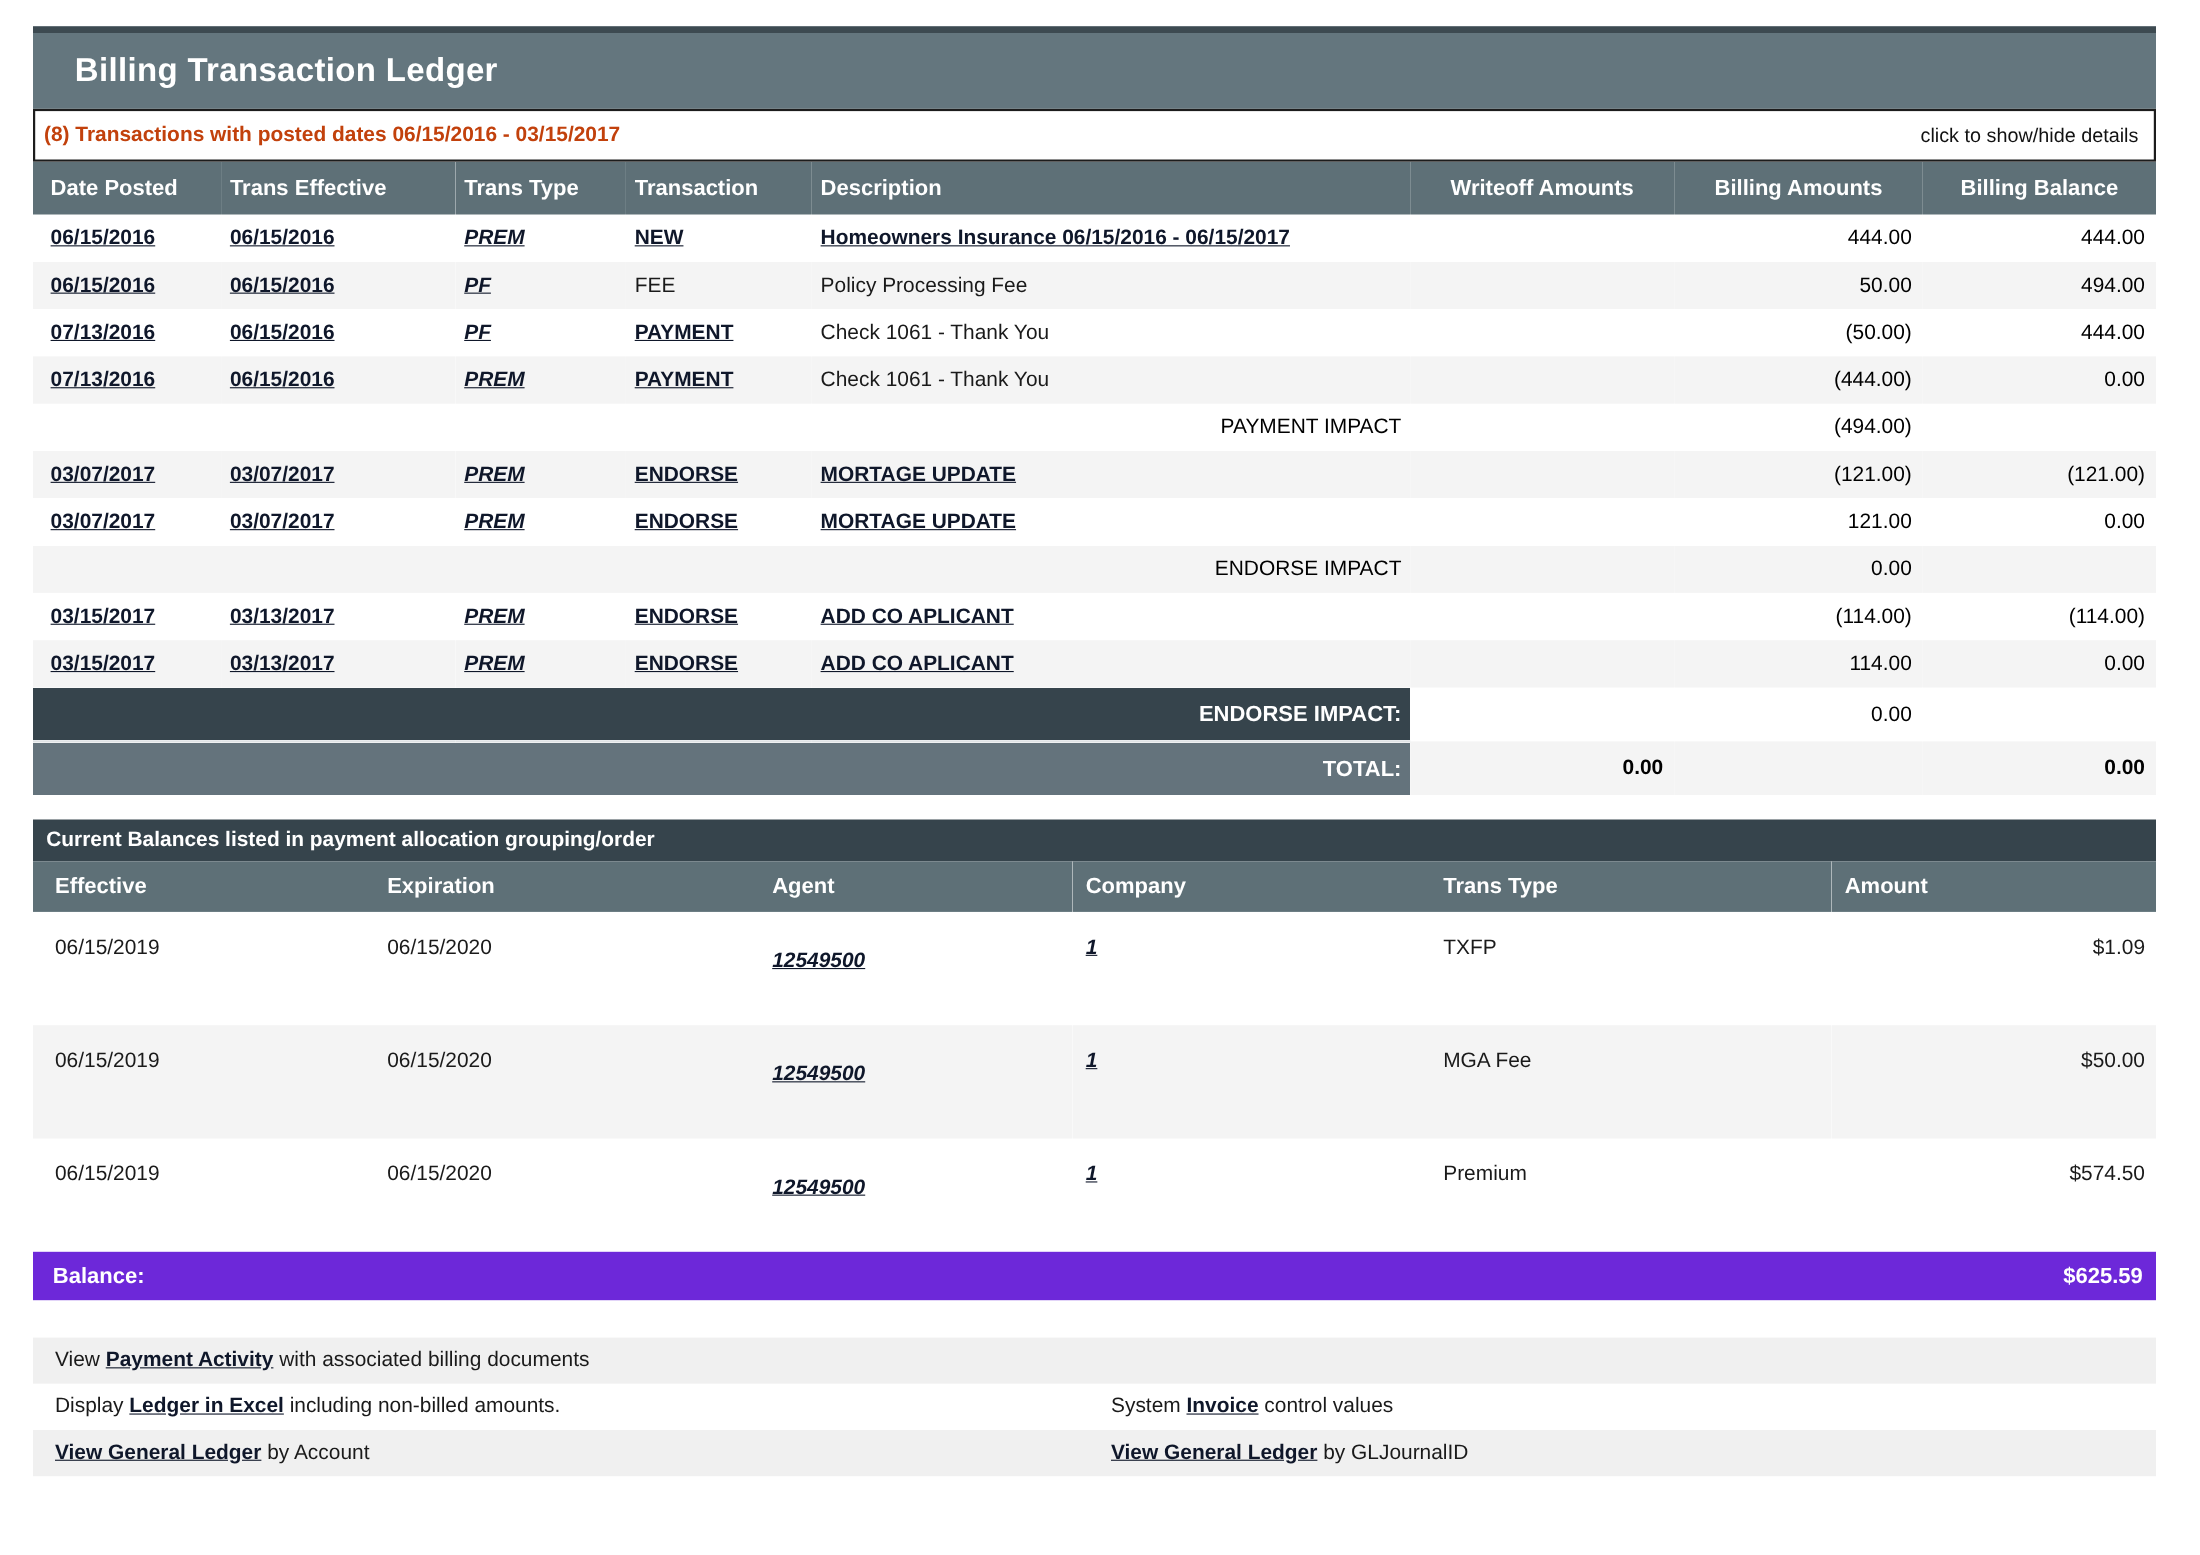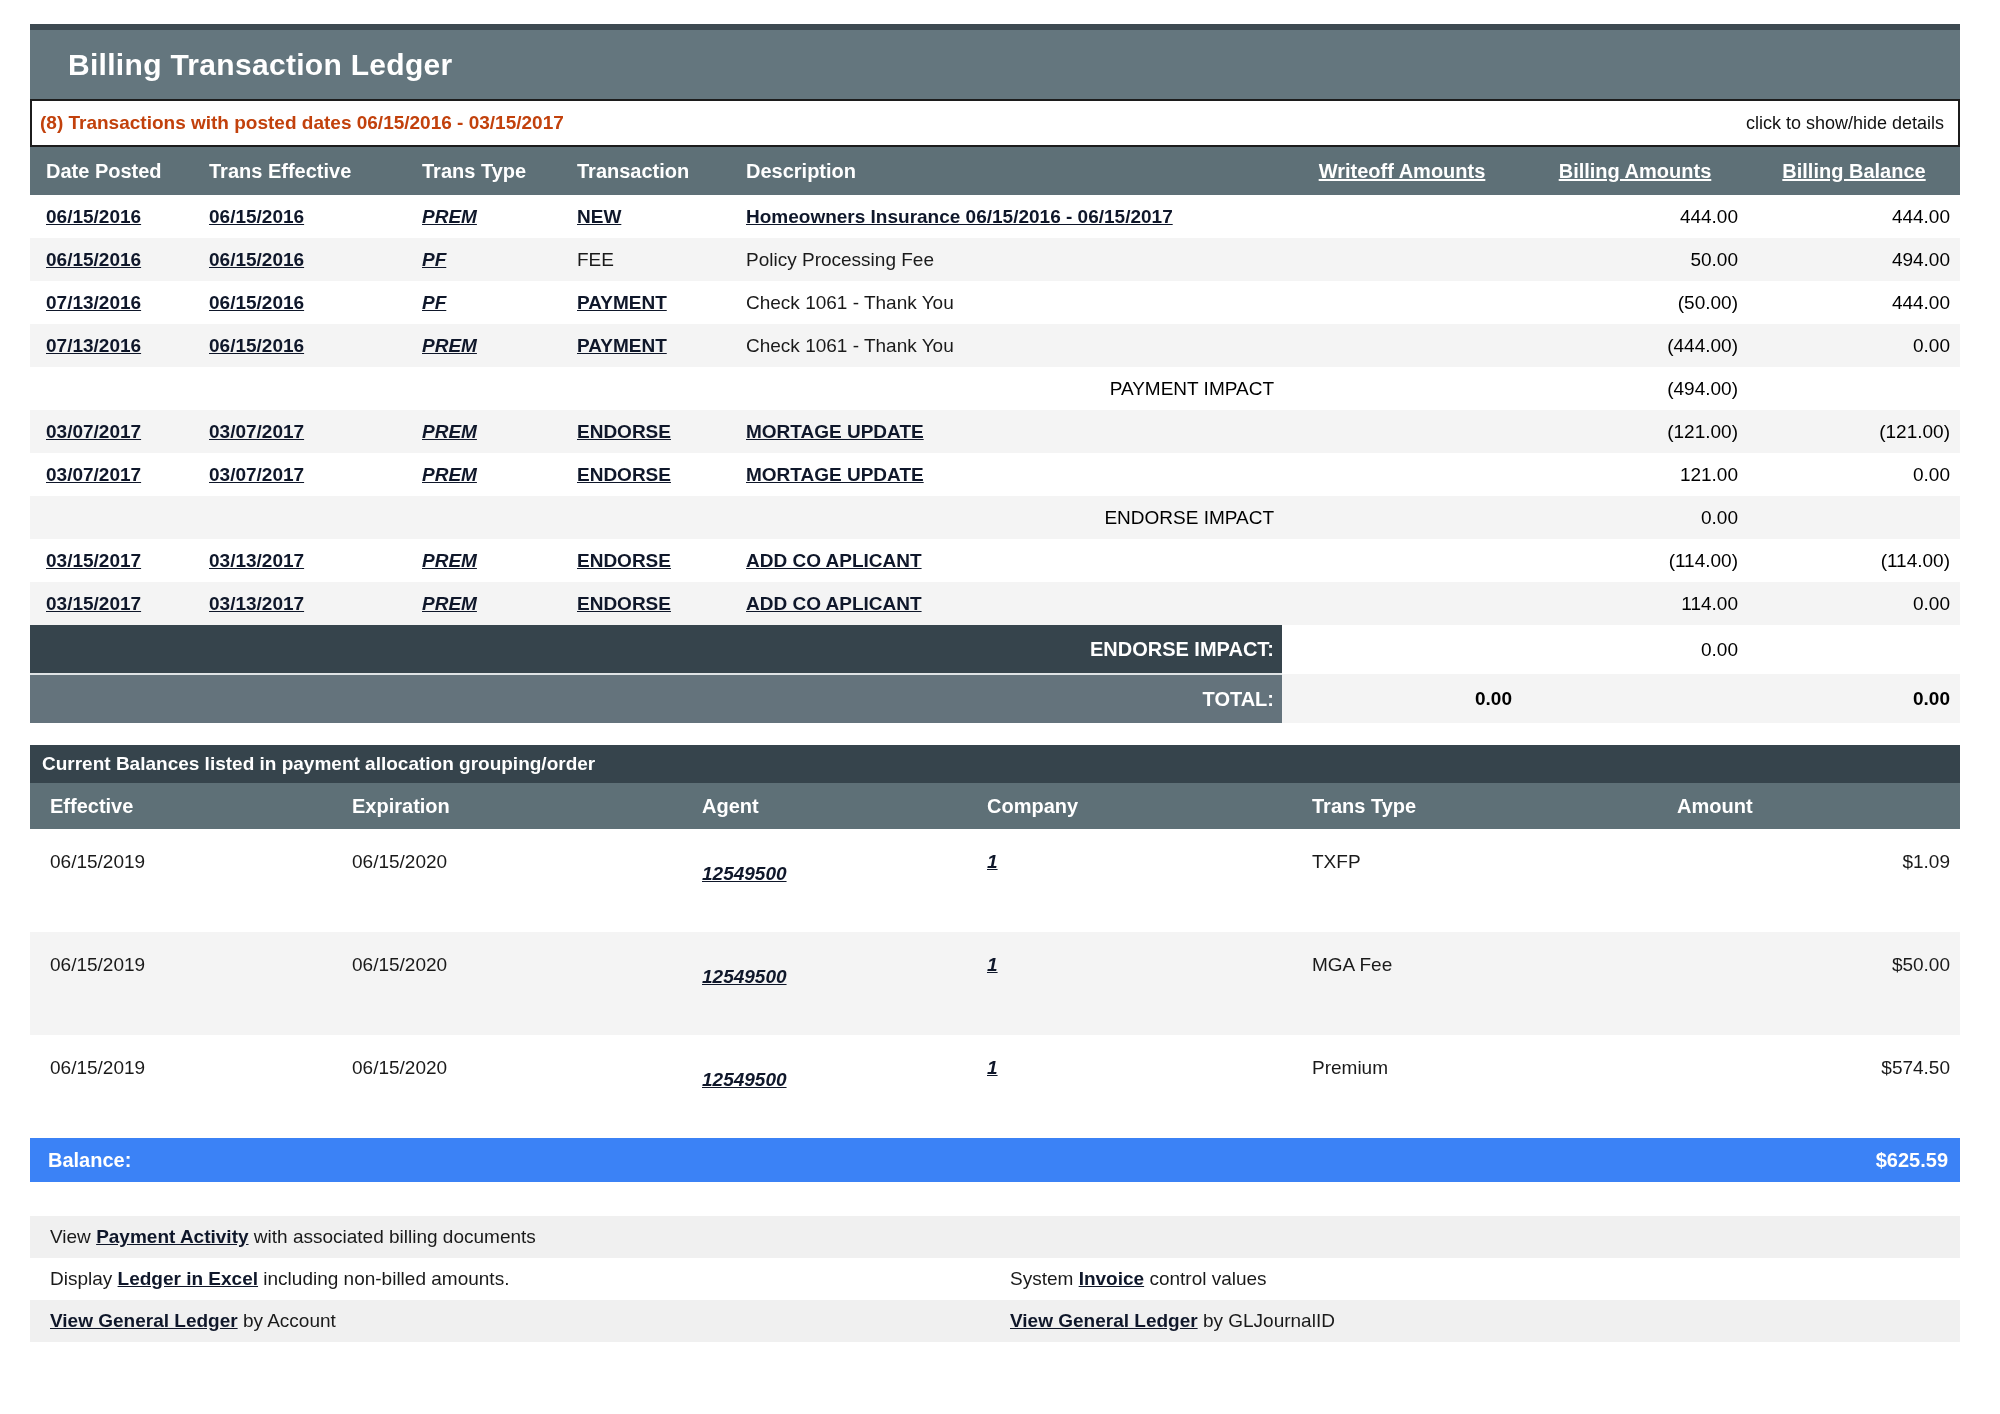--- a/index.html
+++ b/index.html
@@ -21,21 +21,21 @@
   
   table{border-collapse:collapse;table-layout:fixed;width:1930px;}
   a.lnk{color:#0f172a;font-weight:bold;text-decoration:underline;cursor:pointer;text-align:center;}
   .it{font-style:italic;}
   td,th{overflow:hidden;white-space:nowrap;}
 
   
   .tx thead th{background:#5e7077;color:#ffffff;font-size:20px;font-weight:bold;height:46px;text-align:left;}
   .tx thead th.h0{padding-left:16px;}
   .tx thead th.h1,.tx thead th.h2,.tx thead th.h3,.tx thead th.h4{padding-left:8px;}
-  .tx thead th.hc{text-align:center;padding:0;text-decoration:underline;}
+  .tx thead th.hc{text-align:center;padding:0;}
   .tx tbody td{height:41px;font-size:19px;vertical-align:middle;}
   .tx td.c0{padding-left:16px;}
   .tx td.c1,.tx td.c2,.tx td.c3,.tx td.c4{padding-left:8px;}
   .tx td.num{text-align:right;padding-right:10px;color:#000;}
   .tx td.num.bold{font-weight:bold;}
   tr.even{background:#fff;} tr.odd{background:#f4f4f4;}
   .tx td.impact-label{text-align:right;padding-right:8px;color:#000;font-size:19px;}
   .tx td.darkL{text-align:right;padding-right:8px;color:#fff;font-weight:bold;font-size:20px;height:46px;}
   .tx td.dark-dark{background:#36444c;}
   .tx td.dark-slate{background:#64737c;border-top:2px solid #dfe3e5;}
@@ -43,21 +43,21 @@
   
   .cb-bar{background:#36444c;color:#fff;font-weight:bold;font-size:19px;height:38px;
           display:flex;align-items:center;padding-left:12px;margin-top:22px;}
   .cb thead th{background:#5e7077;color:#fff;font-size:20px;font-weight:bold;height:44px;text-align:left;padding-left:12px;}
   .cb thead th.h0{padding-left:20px;}
   .cb tbody td{height:68px;font-size:19px;vertical-align:top;padding-top:22px;}
   .cb td.c0{padding-left:20px;}
   .cb td.c1,.cb td.c2,.cb td.c3,.cb td.c4{padding-left:12px;}
   .cb td.agent{padding-top:34px;}
   .cb td.amt{text-align:right;padding-right:10px;padding-left:0;}
-  .balancebar{background:#3b82f6;color:#fff;height:44px;display:flex;align-items:center;
+  .balancebar{background:#6d28d9;color:#fff;height:44px;display:flex;align-items:center;
               justify-content:space-between;font-size:20px;font-weight:bold;padding:0 12px 0 18px;}
 
   
   .footer{margin-top:34px;font-size:19px;}
   .f-row{height:42px;display:flex;align-items:center;}
   .f-row.odd{background:#f0f0f0;} .f-row.even{background:#fff;}
   .f-cell{width:50%;}
   .f-cell.left{padding-left:20px;} .f-cell.right{padding-left:10px;}
 </style>
 </head>

